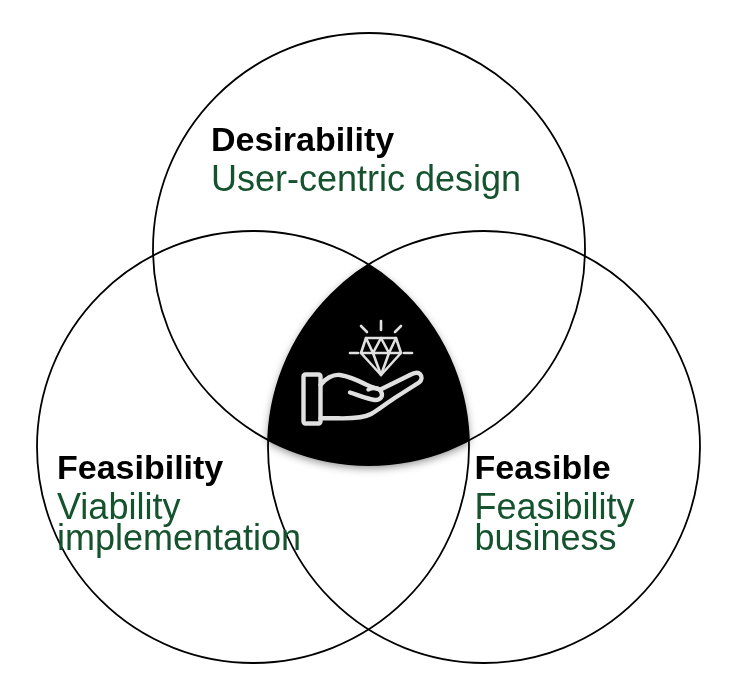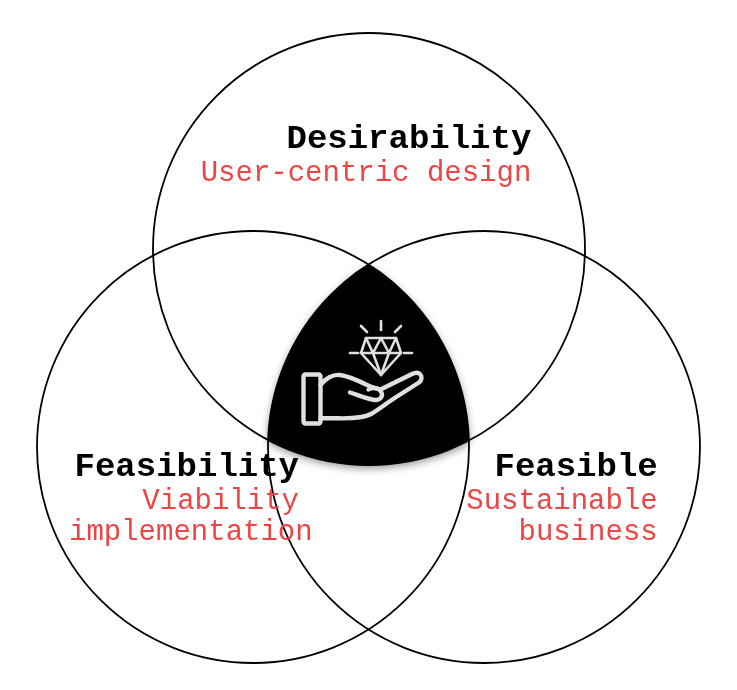--- a/index.html
+++ b/index.html
@@ -16,40 +16,40 @@
     overflow: hidden;
   }
   .venn-svg {
     position: absolute;
     left: 0;
     top: 0;
   }
   .vlabel {
     position: absolute;
     transform: translateX(-50%);
-    text-align: right;
+    text-align: left;
     white-space: nowrap;
-    font-family: Liberation Mono, monospace;
   }
   .vtitle {
     font-size: 34px;
     font-weight: 700;
     color: #000000;
     line-height: 37px;
     letter-spacing: 0px;
   }
   .vsub {
-    font-size: 29px;
+    font-size: 36px;
     font-weight: 400;
-    color: #ef4444;
+    color: #14532d;
     line-height: 31px;
+    margin-top: 5px;
     white-space: normal;
   }
   .vlabel.des { left: 366px; top: 121px; }
-  .vlabel.fea { left: 184px; top: 449px; }
+  .vlabel.fea { left: 172px; top: 449px; }
   .vlabel.via { left: 562px; top: 449px; }
   .vlabel.fea .vsub { max-width: 230px; margin-left: auto; margin-right: auto; }
   .vlabel.via .vsub { max-width: 200px; margin-left: auto; margin-right: auto; }
 </style>
 </head>
 <body>
 
 <div class="stage">
 
   <svg class="venn-svg" width="737" height="690" viewBox="0 0 737 690">
@@ -120,16 +120,16 @@
     <div class="vsub">User-centric design</div>
   </div>
 
   <div class="vlabel fea">
     <div class="vtitle">Feasibility</div>
     <div class="vsub">Viability implementation</div>
   </div>
 
   <div class="vlabel via">
     <div class="vtitle">Feasible</div>
-    <div class="vsub">Sustainable business</div>
+    <div class="vsub">Feasibility business</div>
   </div>
 
 </div>
 
 </body></html>

